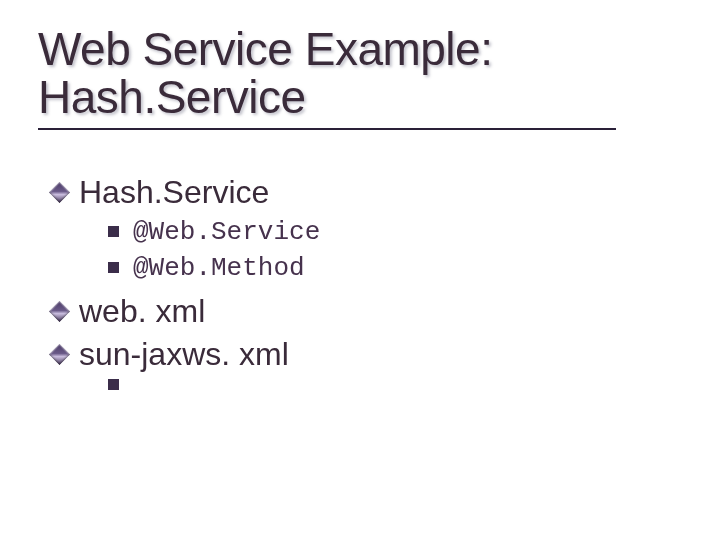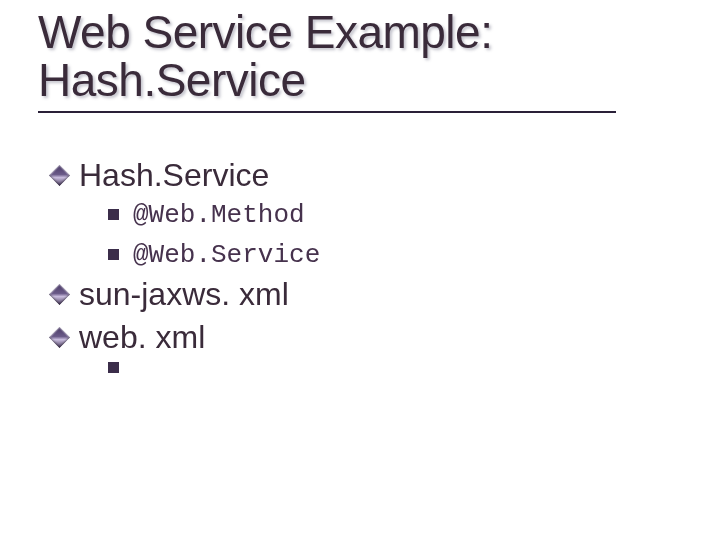--- a/index.html
+++ b/index.html
@@ -10,21 +10,21 @@
     background: #ffffff;
     font-family: Verdana, Geneva, sans-serif;
     color: #3a2b3a;
     overflow: hidden;
   }
   .slide {
     position: relative;
     width: 640px;
     height: 540px;
     box-sizing: border-box;
-    padding: 8px 24px 24px 38px;
+    padding: 25px 24px 24px 38px;
   }
   .title-block {
     border-bottom: 2px solid #2a2038;
     padding-bottom: 6px;
     margin-bottom: 44px;
   }
   .title-line {
     font-size: 46px;
     line-height: 1.05;
     font-weight: 400;
@@ -80,38 +80,38 @@
     <div class="title-line title-shadow">Hash.Service</div>
   </div>
 
   <div class="content">
 
     <div class="lvl1">
       <span class="diamond"></span>
       <span>Hash.Service</span>
     </div>
 
+    <div class="lvl2">
+      <span class="sqbullet"></span>
+      <span class="mono">@Web.Service</span>
+    </div>
+
     <div class="lvl2 gap-below">
       <span class="sqbullet"></span>
       <span class="mono">@Web.Method</span>
     </div>
 
-    <div class="lvl2">
-      <span class="sqbullet"></span>
-      <span class="mono">@Web.Service</span>
+    <div class="lvl1">
+      <span class="diamond"></span>
+      <span>web. xml</span>
     </div>
 
     <div class="lvl1">
       <span class="diamond"></span>
       <span>sun-jaxws. xml</span>
-    </div>
-
-    <div class="lvl1">
-      <span class="diamond"></span>
-      <span>web. xml</span>
     </div>
 
     <div class="lvl2">
       <span class="sqbullet"></span>
     </div>
 
   </div>
 </div>
 
 </body></html>

